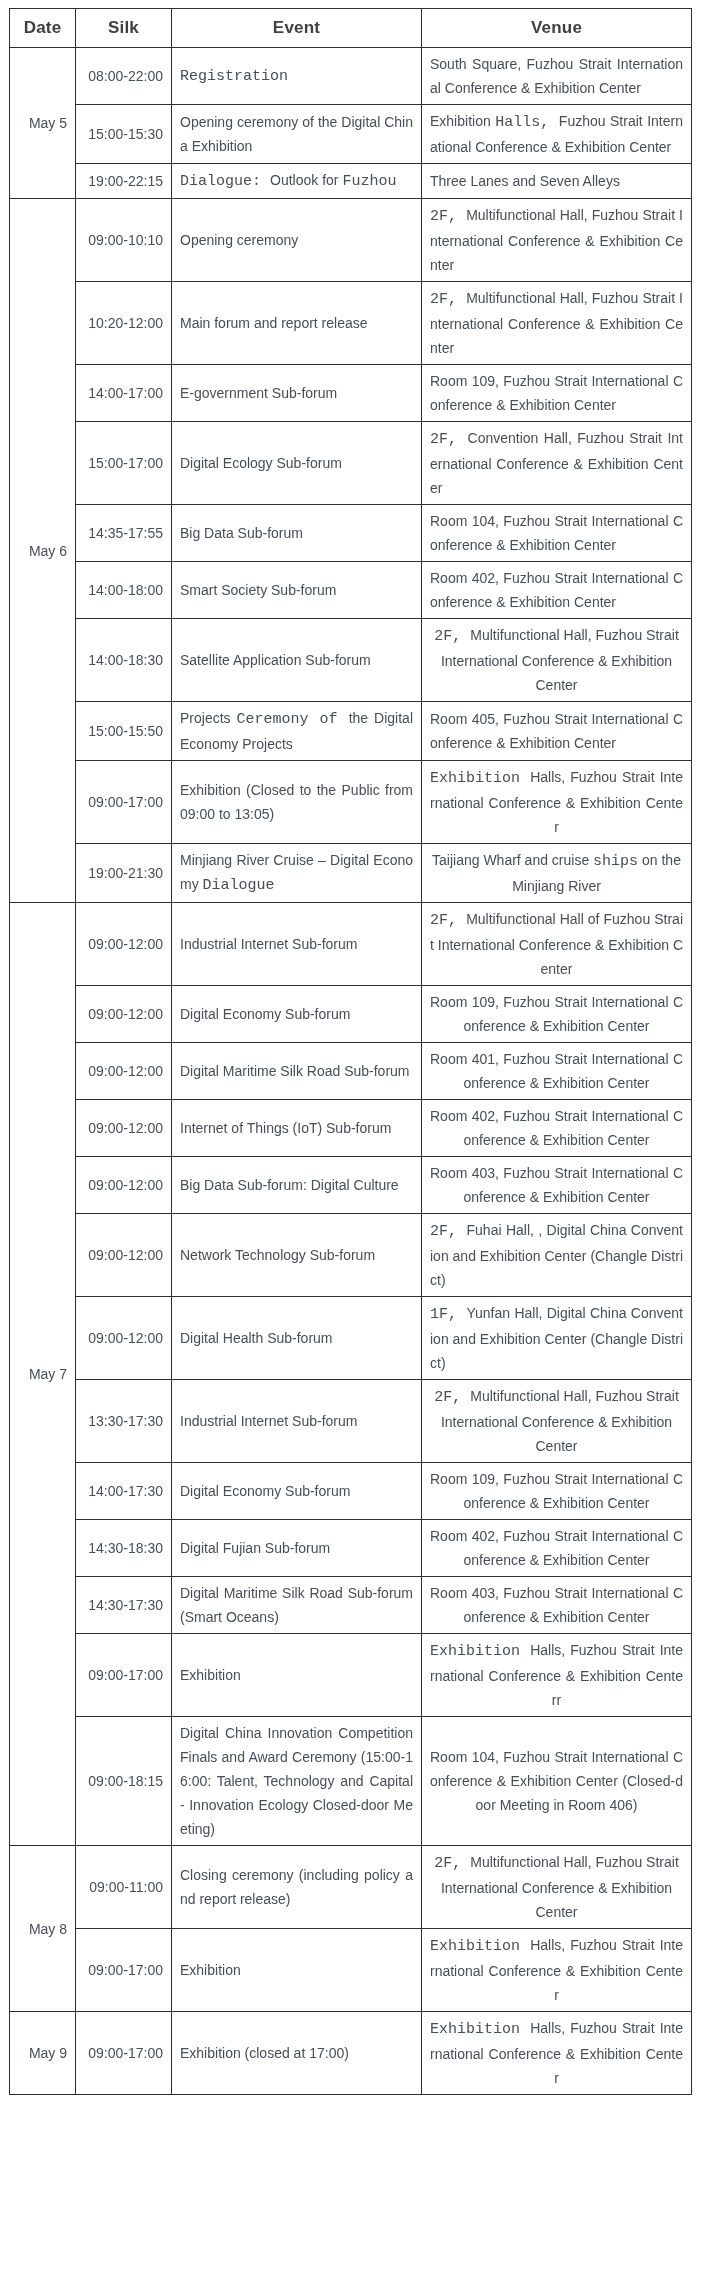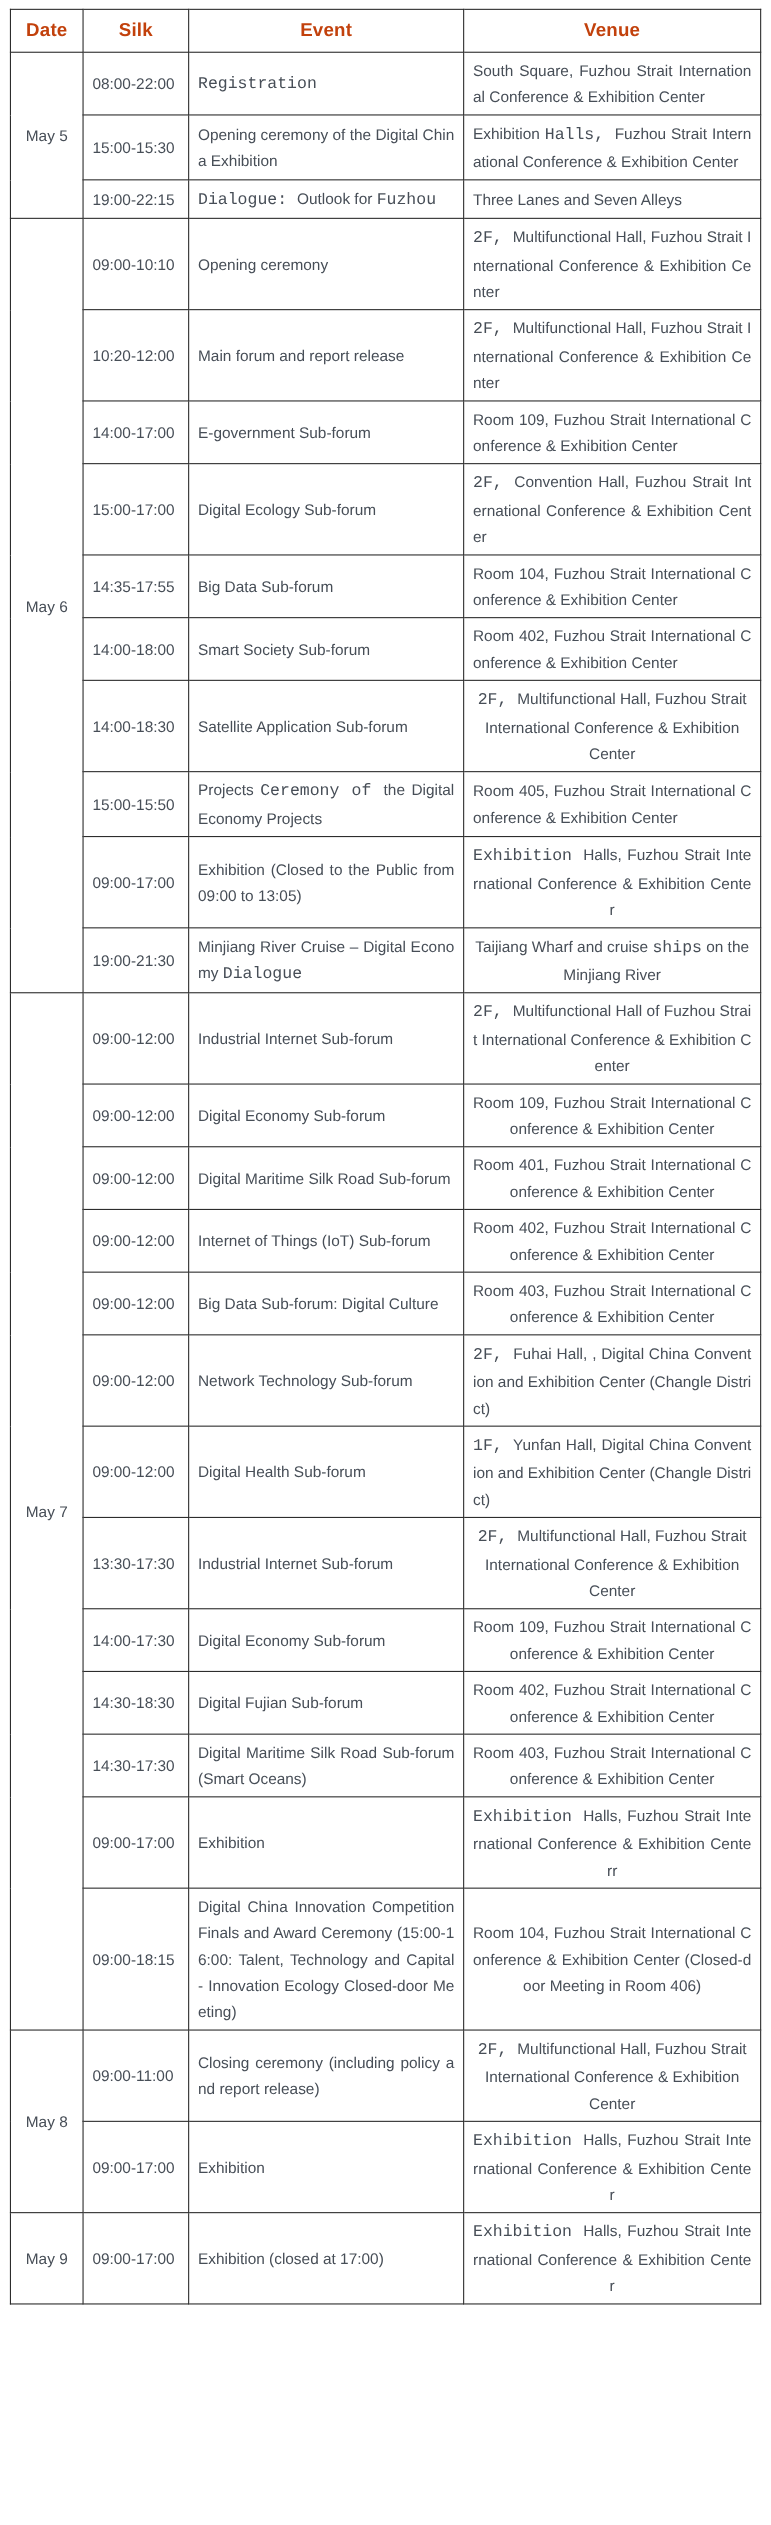--- a/index.html
+++ b/index.html
@@ -22,38 +22,38 @@
     background: #ffffff;
   }
   table.schedule th,
   table.schedule td {
     border: 1.5px solid #2d2d2d;
     box-sizing: border-box;
   }
   table.schedule th {
     font-size: 17px;
     font-weight: bold;
-    color: #c2410c;
+    color: #404040;
     text-align: center;
     padding: 9px 2px;
     letter-spacing: 0.2px;
   }
   table.schedule td {
     font-size: 14px;
     line-height: 24px;
     vertical-align: middle;
     padding: 4px 8px;
   }
   td.date {
     padding-left: 7px;
     padding-right: 2px;
-    text-align: center;
+    text-align: right;
   }
   td.time {
-    text-align: left;
+    text-align: right;
     padding-left: 2px;
     padding-right: 2px;
     white-space: nowrap;
   }
   td.event {
     text-align: justify;
     text-align-last: left;
     word-break: break-all;
   }
   td.venue.justify {

